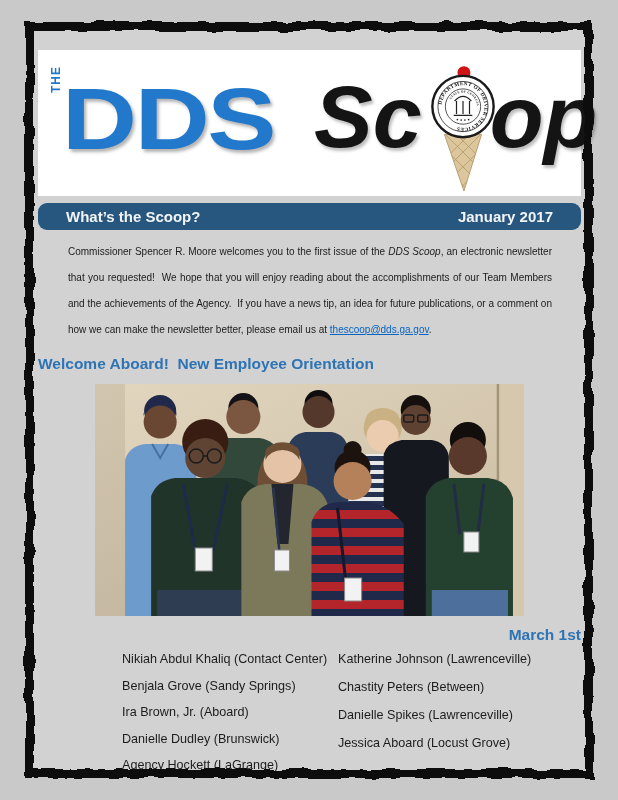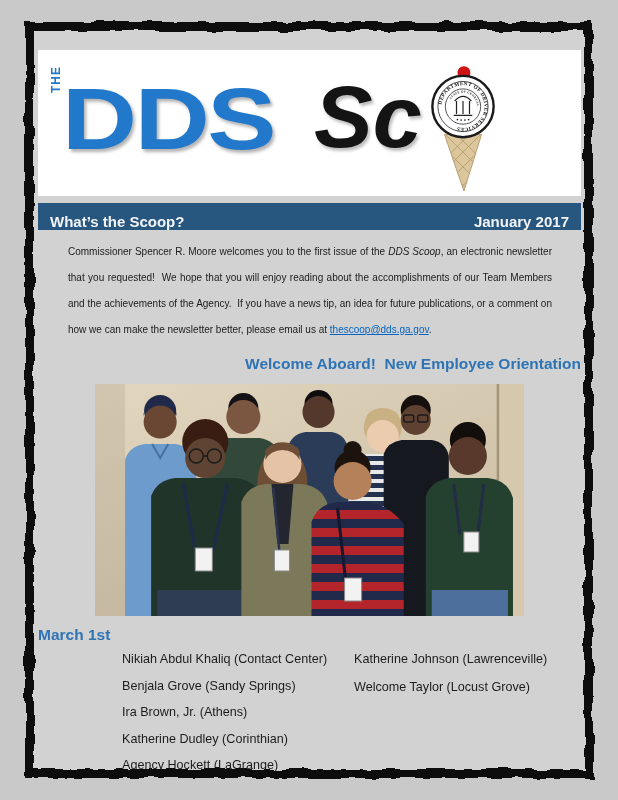--- a/index.html
+++ b/index.html
@@ -24,38 +24,38 @@
     font-size:88px;font-weight:800;color:#2279cc;letter-spacing:-2px;line-height:1;
     text-shadow:2px 3px 3px rgba(40,40,40,.35);}
   .scoop-wrap{position:absolute;left:276px;top:50%;transform:translateY(-54%);display:flex;align-items:center;}
   .scoop-txt{font-size:88px;font-weight:800;font-style:italic;color:#141414;line-height:1;
     text-shadow:2px 3px 3px rgba(40,40,40,.3);}
   .cone-svg{margin:26px -10px 0 -6px;}
   .op{margin-left:-10px;}
 
   
   .bar{position:absolute;left:0;top:203px;width:543px;height:27px;background:#27567f;
-    display:flex;align-items:flex-end;justify-content:space-between;padding:0 12px;box-sizing:border-box;}
+    display:flex;align-items:center;justify-content:space-between;padding:0 28px;box-sizing:border-box;border-radius:9px;}
   .bar span{color:#f2f4f7;font-weight:bold;font-size:15px;}
 
   
   .intro{position:absolute;left:30px;top:239px;width:484px;font-size:10px;line-height:26px;
     color:#1b1b1b;text-align:justify;}
   .intro i{font-style:italic;}
   .intro a{color:#0563c1;text-decoration:underline;cursor:pointer;}
 
-  .heading{position:absolute;left:0;top:355px;width:543px;text-align:right;
+  .heading{position:absolute;left:0;top:355px;width:543px;text-align:left;
     color:#2e74b5;font-weight:bold;font-size:15.5px;}
 
   .photo{position:absolute;left:57px;top:384px;width:429px;height:232px;display:block;}
 
-  .march{position:absolute;left:0;top:626px;width:543px;text-align:left;
+  .march{position:absolute;left:0;top:626px;width:543px;text-align:right;
     color:#2e74b5;font-weight:bold;font-size:15.5px;}
 
-  .names{position:absolute;left:84px;top:652px;display:flex;gap:16px;}
+  .names{position:absolute;left:84px;top:652px;display:flex;}
   .col-left{width:216px;}
   .col-right{width:220px;}
   .names .name{font-size:12.6px;color:#1c1c1c;margin-bottom:12.5px;line-height:14px;}
   .col-right .name{margin-bottom:14px;}
 </style>
 </head>
 <body>
 
 <div class="page">
   <div class="outer-bg"></div>
@@ -118,20 +118,21 @@
               <line x1="50" y1="39" x2="50" y2="53"></line>
               <line x1="57" y1="39" x2="57" y2="53"></line>
               <line x1="40" y1="54.5" x2="60" y2="54.5"></line>
             </g>
             <circle cx="44" cy="59" r="0.9" fill="#222"></circle>
             <circle cx="48" cy="59.5" r="0.9" fill="#222"></circle>
             <circle cx="52" cy="59.5" r="0.9" fill="#222"></circle>
             <circle cx="56" cy="59" r="0.9" fill="#222"></circle>
           </g>
         </svg>
+        <span class="scoop-txt op">op</span>
       </span>
     </div>
 
     <div class="bar">
       <span>What’s the Scoop?</span>
       <span>January 2017</span>
     </div>
 
     <div class="intro"><span>Commissioner Spencer R. Moore welcomes you to the first issue of the </span><i>DDS Scoop</i><span>, an electronic newsletter that you requested! &nbsp;We hope that you will enjoy reading about the accomplishments of our Team Members and the achievements of the Agency. &nbsp;If you have a news tip, an idea for future publications, or a comment on how we can make the newsletter better, please email us at </span><a href="#">thescoop@dds.ga.gov</a><span>.</span></div>
 
@@ -223,24 +224,26 @@
         <rect x="249" y="194" width="17" height="23" fill="#f2f2f2" stroke="#8a8a8a"></rect>
       </g>
     </svg>
 
     <div class="march">March 1st</div>
 
     <div class="names">
       <div class="col-left">
           <div class="name">Nikiah Abdul Khaliq (Contact Center)</div>
           <div class="name">Benjala Grove (Sandy Springs)</div>
-          <div class="name">Ira Brown, Jr. (Athens)</div>
-          <div class="name">Katherine Dudley (Corinthian)</div>
+          <div class="name">Ira Brown, Jr. (Aboard)</div>
+          <div class="name">Danielle Dudley (Brunswick)</div>
           <div class="name">Agency Hockett (LaGrange)</div>
         </div>
       <div class="col-right">
           <div class="name">Katherine Johnson (Lawrenceville)</div>
-          <div class="name">Welcome Taylor (Locust Grove)</div>
+          <div class="name">Chastity Peters (Between)</div>
+          <div class="name">Danielle Spikes (Lawrenceville)</div>
+          <div class="name">Jessica Aboard (Locust Grove)</div>
         </div>
     </div>
 
   </div>
 </div>
 
 </body></html>

